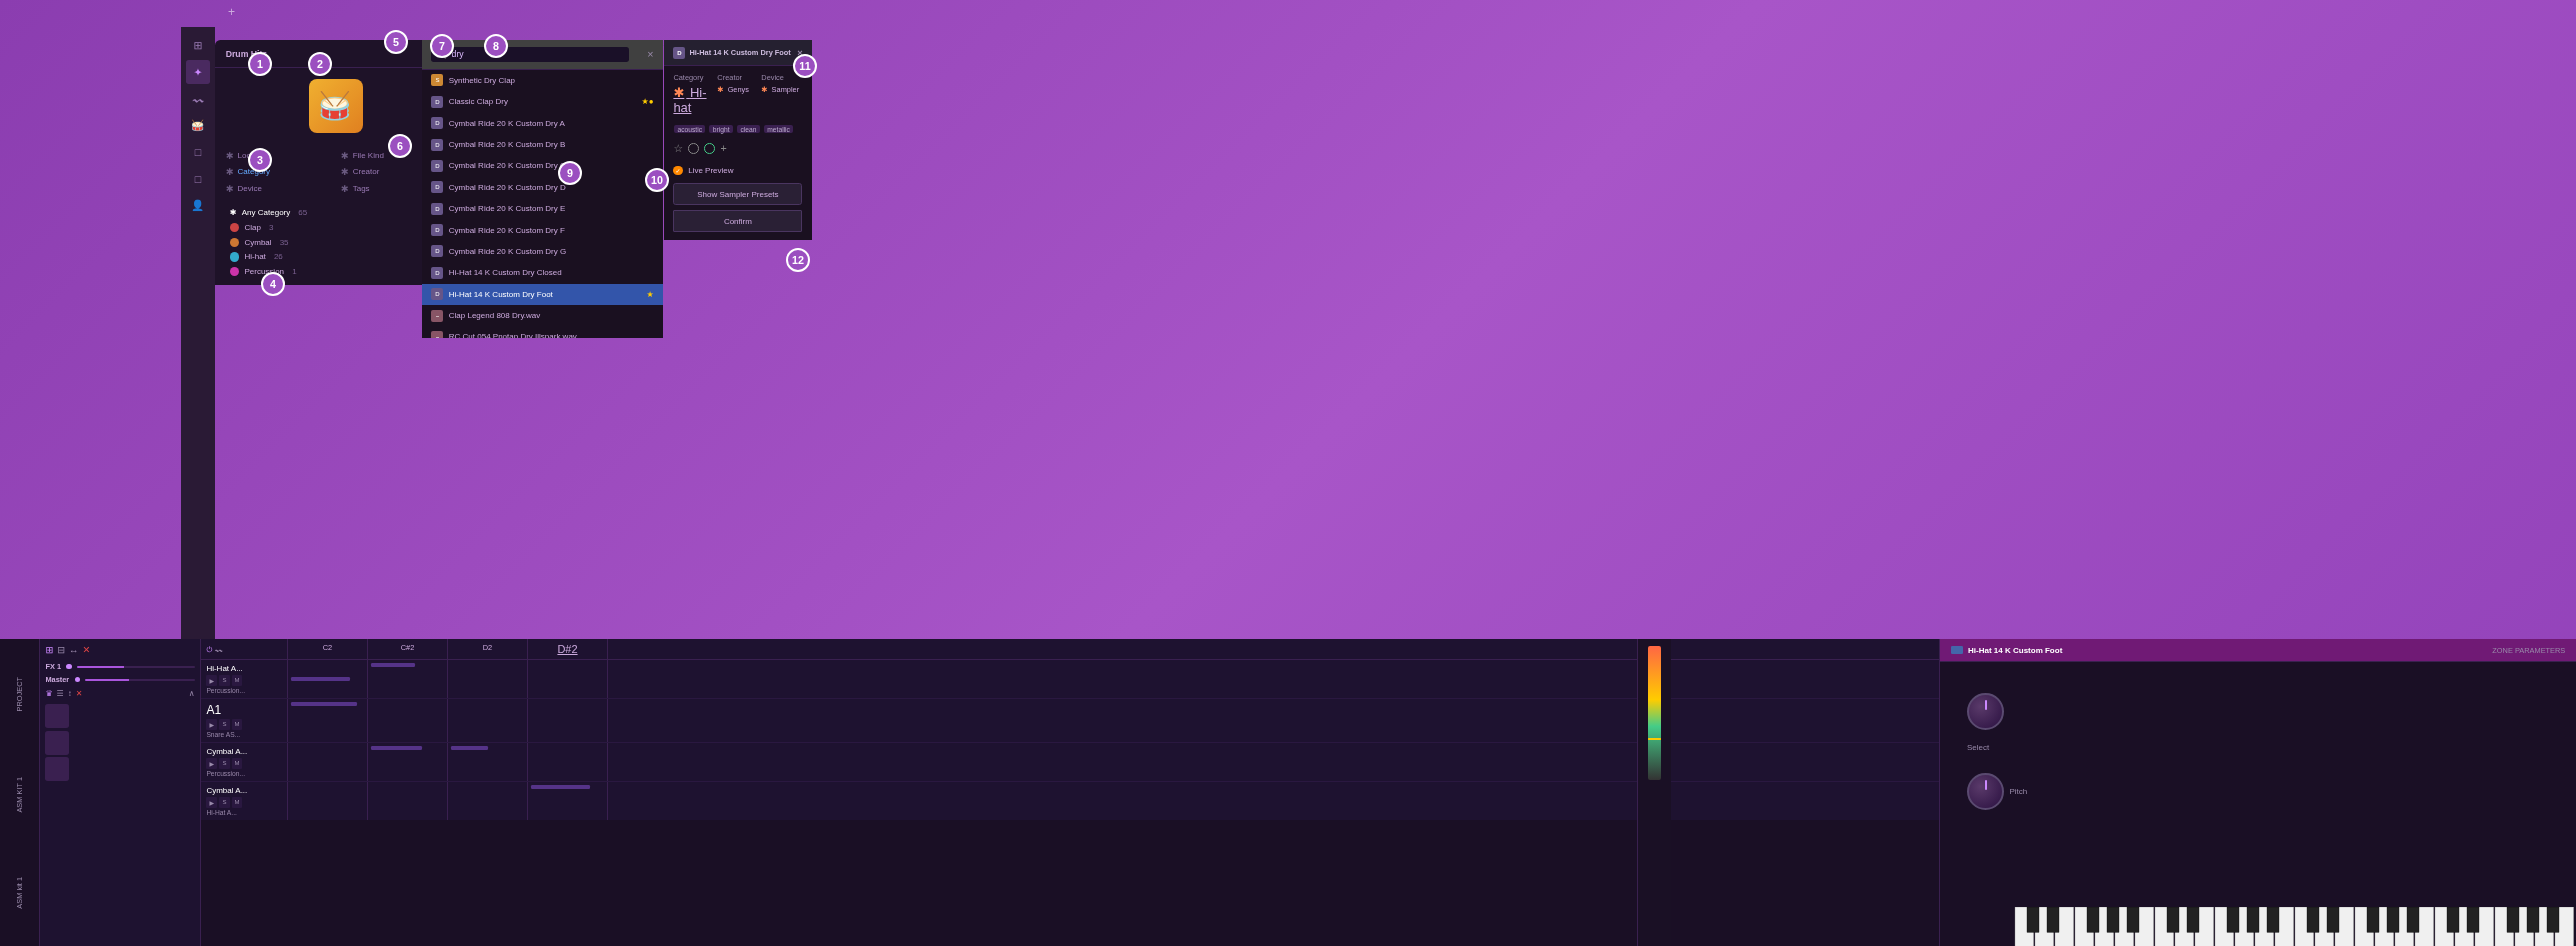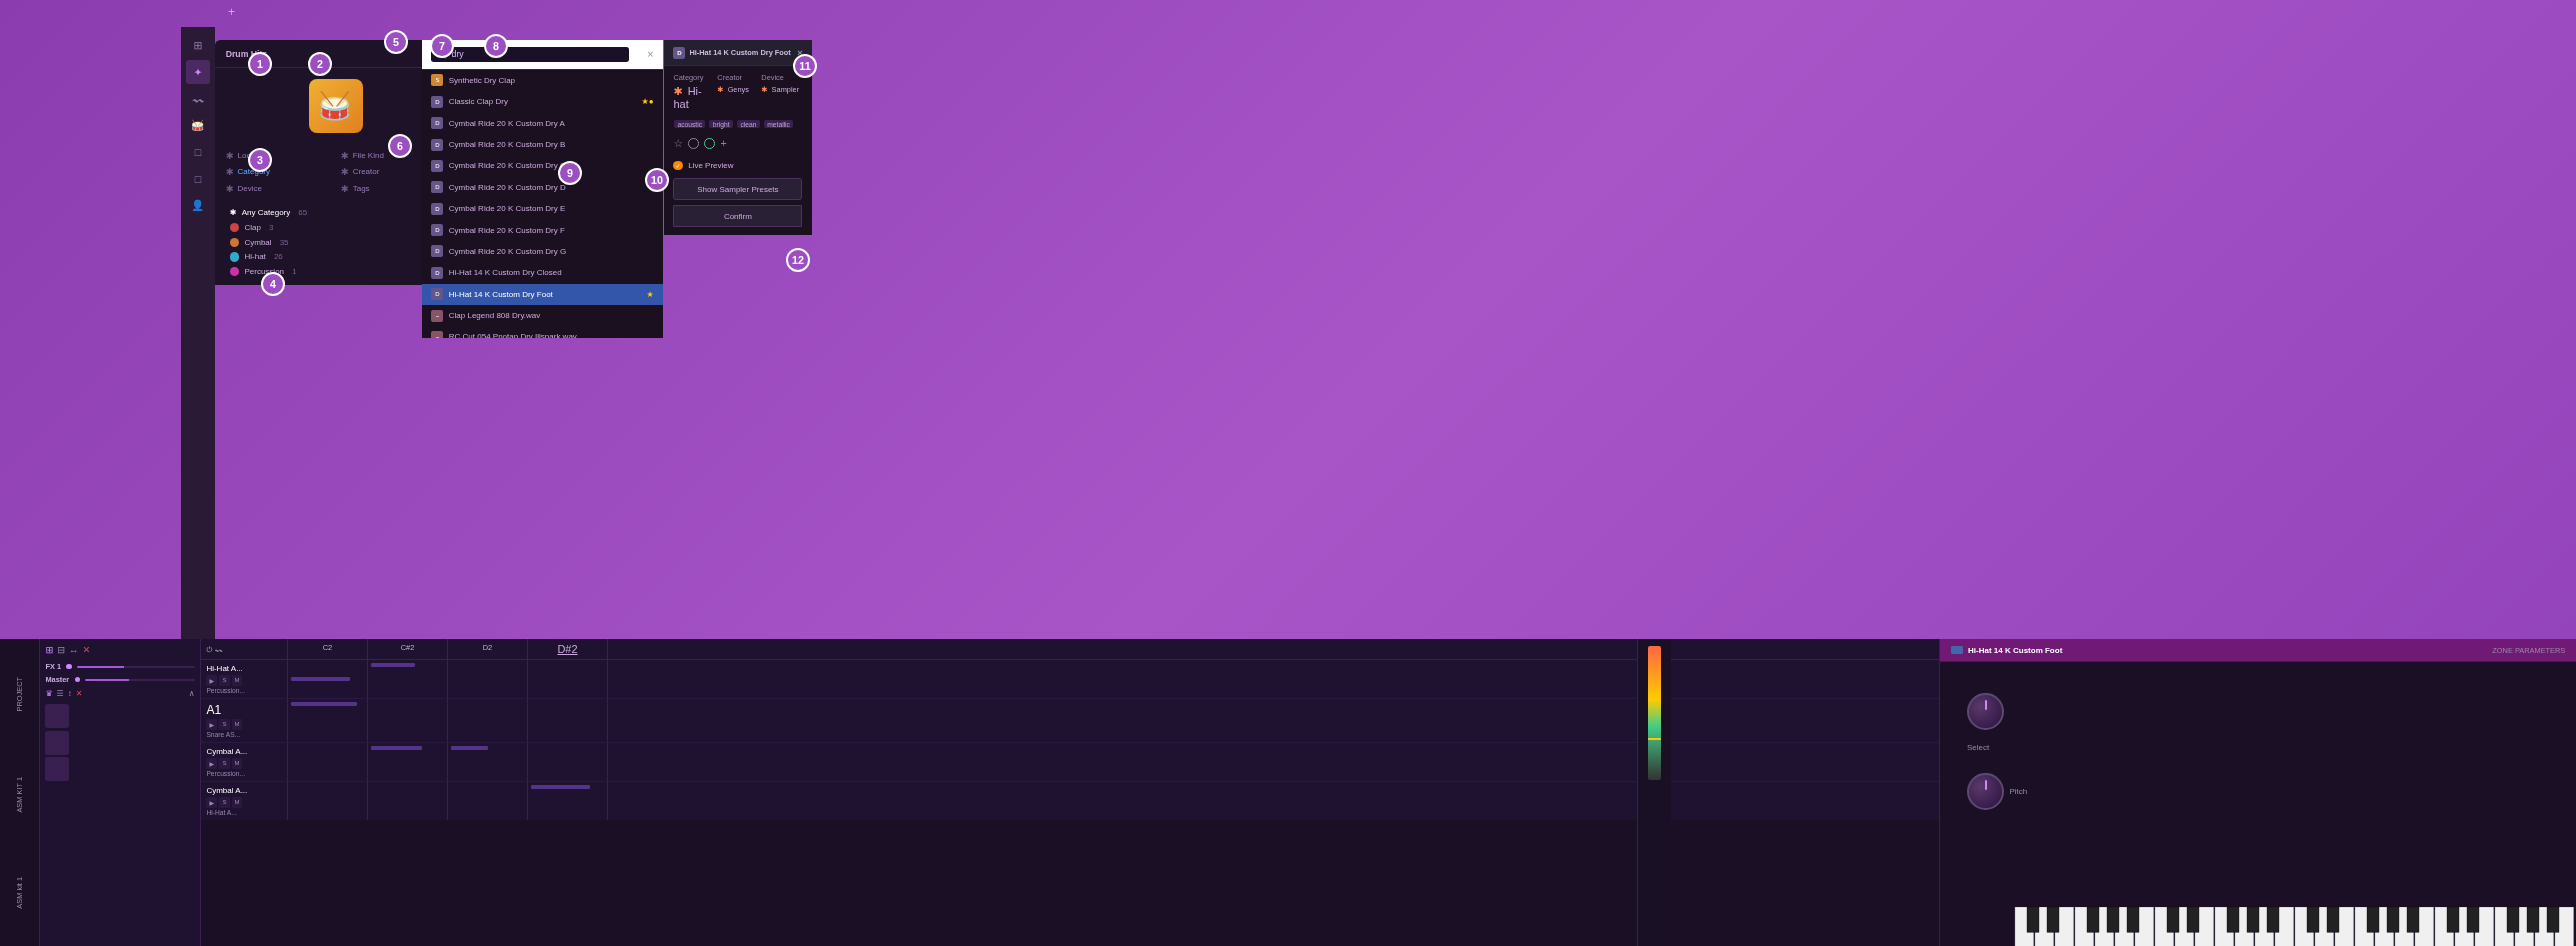--- a/index.html
+++ b/index.html
@@ -148,21 +148,21 @@
       top: 40px;
       width: 241px;
       background: #1a1020;
       border-radius: 5.4px 5.4px 0 0;
     }
 
     .search-bar {
       display: flex;
       align-items: center;
       padding: 6.7px 9.4px;
-      background: #ffffff;
+      background: #404040;
       border-bottom: 0.7px solid #3a2050;
       gap: 18px;
     }
 
     .search-input-wrap {
       display: flex;
       align-items: center;
       background: #1a1028;
       border-radius: 2.7px;
       padding: 2.7px 5.4px;
@@ -610,21 +610,21 @@
 <div class="detail-panel">
   <div class="detail-header">
     <div class="detail-header-icon">D</div>
     <span style="font-size:7.4px;flex:1;overflow:hidden;text-overflow:ellipsis;white-space:nowrap;">Hi-Hat 14 K Custom Dry Foot</span>
     <span class="panel-close">×</span>
   </div>
   <div class="detail-meta">
     <div style="color:#9988aa;font-size:7.4px;">Category</div>
     <div style="color:#9988aa;font-size:7.4px;">Creator</div>
     <div style="color:#9988aa;font-size:7.4px;">Device</div>
-    <div style="color:#ccaadd;font-size:11px;">
+    <div style="color:#ccaadd;font-size:13px;text-decoration:underline;">
       <span style="color:#ff8855;margin-right:2px;">✱</span>
       <span>Hi-hat</span>
     </div>
     <div style="color:#ccaadd;font-size:7.4px;">
       <span style="color:#ff8855;margin-right:2px;">✱</span>
       <span>Genys</span>
     </div>
     <div style="color:#ccaadd;font-size:7.4px;">
       <span style="color:#ff8855;margin-right:2px;">✱</span>
       <span>Sampler</span>

